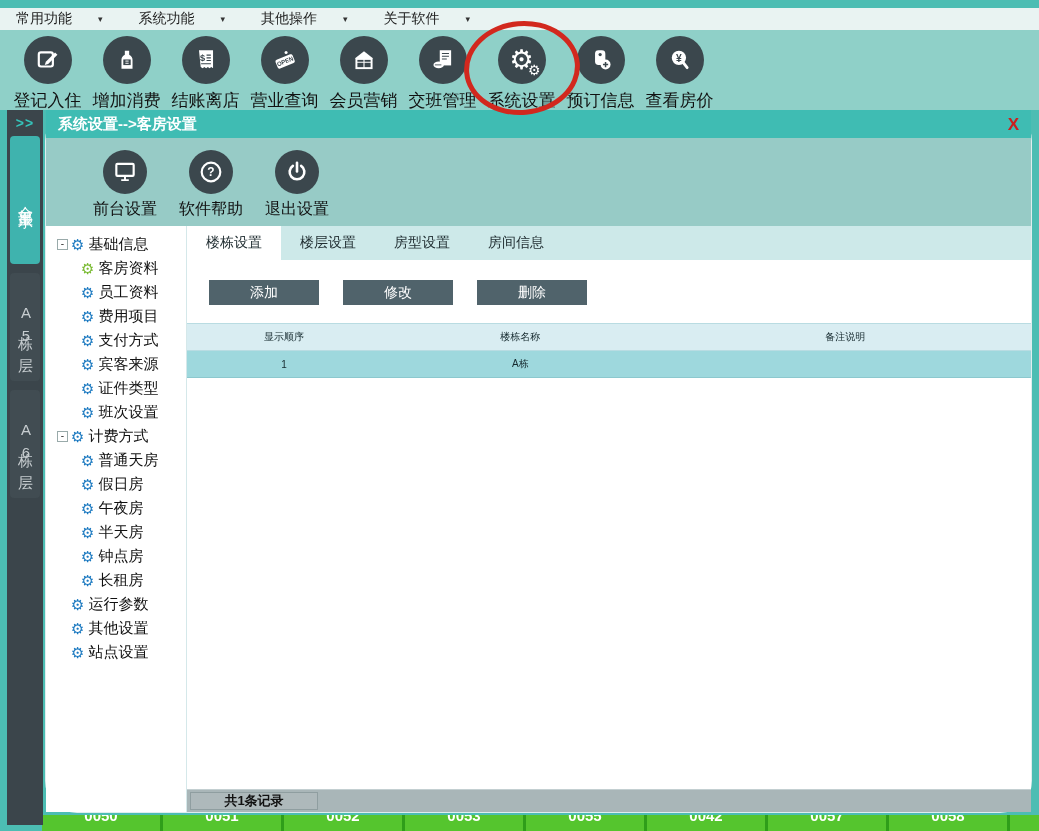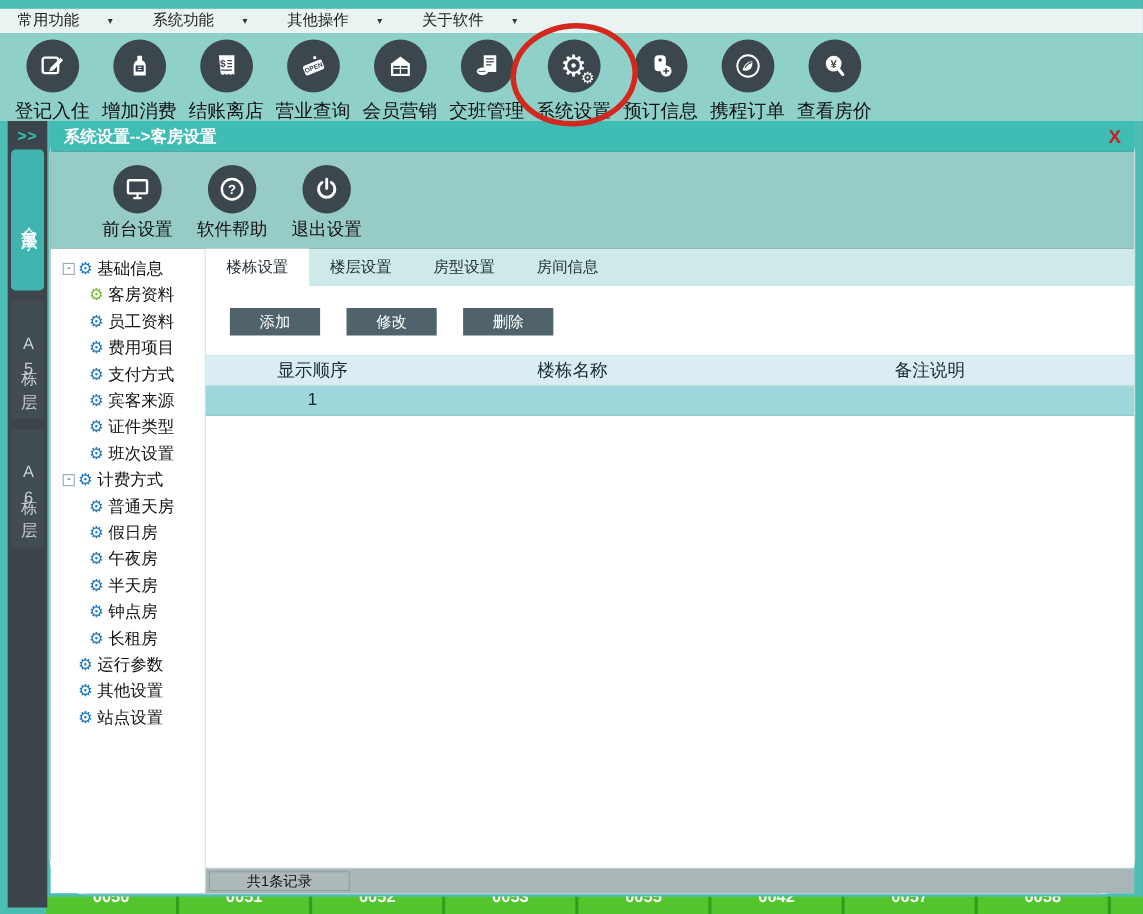--- a/index.html
+++ b/index.html
@@ -67,30 +67,30 @@
   .gear{font-size:15px;margin-right:4px;line-height:1;flex:0 0 auto;}
   .gear.blue{color:#1b79c0;} .gear.green{color:#77b92e;}
 
   
   .content{flex:1;display:flex;flex-direction:column;min-width:0;}
   .tabsbar{height:34px;background:var(--tabbar-bg);display:flex;font-family:Liberation Serif, serif;}
   .tab{width:94px;display:flex;align-items:center;justify-content:center;font-size:14px;color:#1f2c30;cursor:pointer;}
   .tab.active{background:#fff;}
   .content-inner{flex:1;background:#fff;position:relative;}
   .btn-row{display:flex;gap:24px;margin:20px 0 0 22px;}
-  .action-btn{width:82px;height:25px;background:var(--btn-dark);color:#fff;border:none;
+  .action-btn{width:110px;height:25px;background:var(--btn-dark);color:#fff;border:none;
     font-size:14px;font-family:inherit;cursor:pointer;display:flex;align-items:center;justify-content:center;}
   .tbl{margin-top:18px;border-top:1px solid var(--tbl-border);}
   .tbl-row{display:grid;grid-template-columns:23% 33% 44%;}
   .tbl-row.head{background:var(--tbl-head);border-bottom:1px solid var(--tbl-border);}
   .tbl-row.sel{background:var(--row-sel);border-bottom:1px solid #8cc8ce;}
-  .tbl-cell{height:26px;display:flex;align-items:center;justify-content:center;font-size:16px;color:#15292e;
+  .tbl-cell{height:26px;display:flex;align-items:center;justify-content:center;font-size:10px;color:#15292e;
     overflow:hidden;white-space:nowrap;}
   .statusbar{position:absolute;left:0;right:0;bottom:0;height:23px;background:var(--status-bg);
-    display:flex;align-items:center;padding-left:3px;border-top:1px solid #c3cfd1;}
+    display:flex;align-items:center;padding-left:3px;border-top:1px solid #c3cfd1;font-weight:bold;}
   .status-box{width:128px;height:18px;border:1px solid #8f9ea0;background:#aeb9bb;
     display:flex;align-items:center;justify-content:center;font-size:13px;color:#111;}
 
   
   .rooms-bar{position:absolute;left:0;right:0;top:815px;height:32px;background:var(--teal-frame);overflow:hidden;z-index:1;}
   .tiles{position:absolute;left:42px;top:0;display:flex;height:16px;}
   .tile{width:121px;height:30px;background:var(--tile-green);border-right:3px solid var(--tile-div);
     color:#fff;font-size:15px;font-weight:bold;text-align:center;flex:0 0 auto;}
   .tile span{display:block;margin-top:-8px;}
 </style>
@@ -191,30 +191,20 @@
       <div class="tool">
         <div class="tool-circle">
           <svg width="26" height="26" viewBox="0 0 24 24" xmlns="http://www.w3.org/2000/svg">
             <rect x="6.5" y="3" width="9.5" height="13.5" rx="3.2" fill="#fff"></rect>
             <circle cx="11.2" cy="7" r="1.5" fill="#3b474d"></circle>
             <circle cx="16.2" cy="16.2" r="4.6" fill="#fff"></circle>
             <path d="M16.2 13.8v4.8M13.8 16.2h4.8" stroke="#3b474d" stroke-width="1.4"></path>
           </svg>
         </div>
         <div class="tool-label">预订信息</div>
-      </div>
-      <div class="tool">
-        <div class="tool-circle">
-          <svg width="26" height="26" viewBox="0 0 24 24" xmlns="http://www.w3.org/2000/svg">
-            <circle cx="12" cy="12" r="9" fill="none" stroke="#fff" stroke-width="1.6"></circle>
-            <path d="M7.5 15.5c5 1.5 9-1.5 8-7.5-3.5 0-6.8 2.5-8 7.5z" fill="#fff"></path>
-            <path d="M9.5 13.5c1.5-2.5 3.5-4 5.5-4.5" stroke="#3b474d" stroke-width="1" fill="none"></path>
-          </svg>
-        </div>
-        <div class="tool-label">携程订单</div>
       </div>
       <div class="tool">
         <div class="tool-circle">
           <svg width="26" height="26" viewBox="0 0 24 24" xmlns="http://www.w3.org/2000/svg">
             <circle cx="11" cy="10" r="6.6" fill="#fff"></circle>
             <text x="11" y="13.4" text-anchor="middle" font-size="9.5" font-weight="bold" fill="#3b474d">¥</text>
             <path d="M15 14.5l3.6 4.6" stroke="#fff" stroke-width="2.6" stroke-linecap="round"></path>
           </svg>
         </div>
         <div class="tool-label">查看房价</div>
@@ -358,20 +348,21 @@
               <button class="action-btn">删除</button>
             </div>
           <div class="tbl" id="tbl">
               <div class="tbl-row head">
                 <div class="tbl-cell">显示顺序</div>
                 <div class="tbl-cell">楼栋名称</div>
                 <div class="tbl-cell">备注说明</div>
               </div>
               <div class="tbl-row sel">
                 <div class="tbl-cell">1</div>
+                <div class="tbl-cell">A栋</div>
                 <div class="tbl-cell"></div>
               </div>
             </div>
           <div class="statusbar">
             <div class="status-box">共1条记录</div>
           </div>
         </div>
       </div>
     </div>
   </div>

